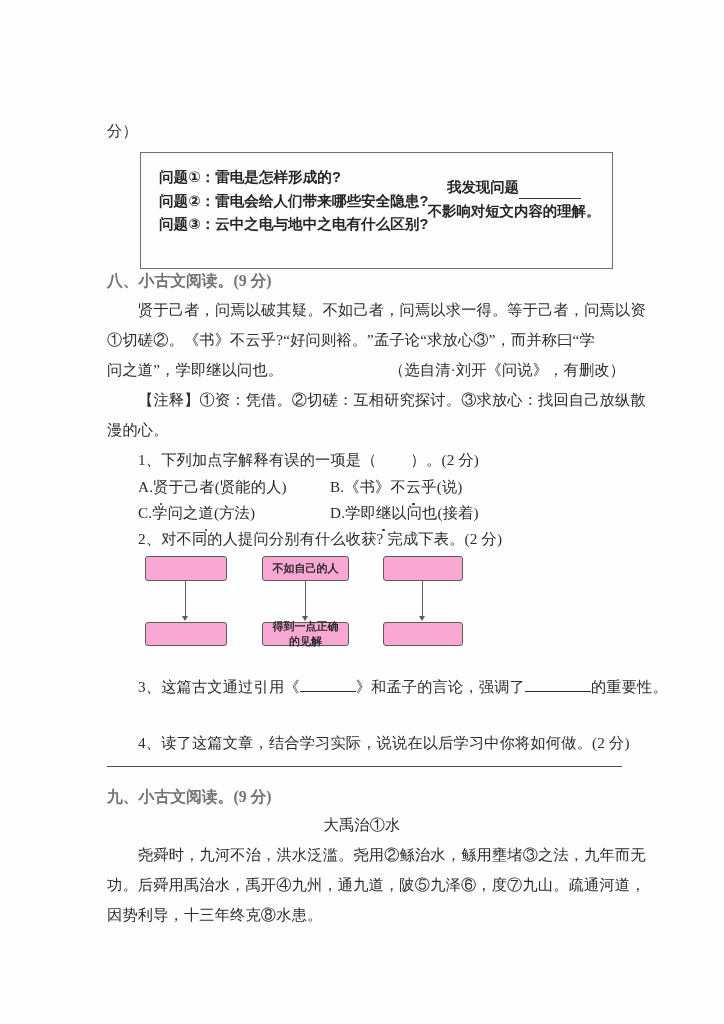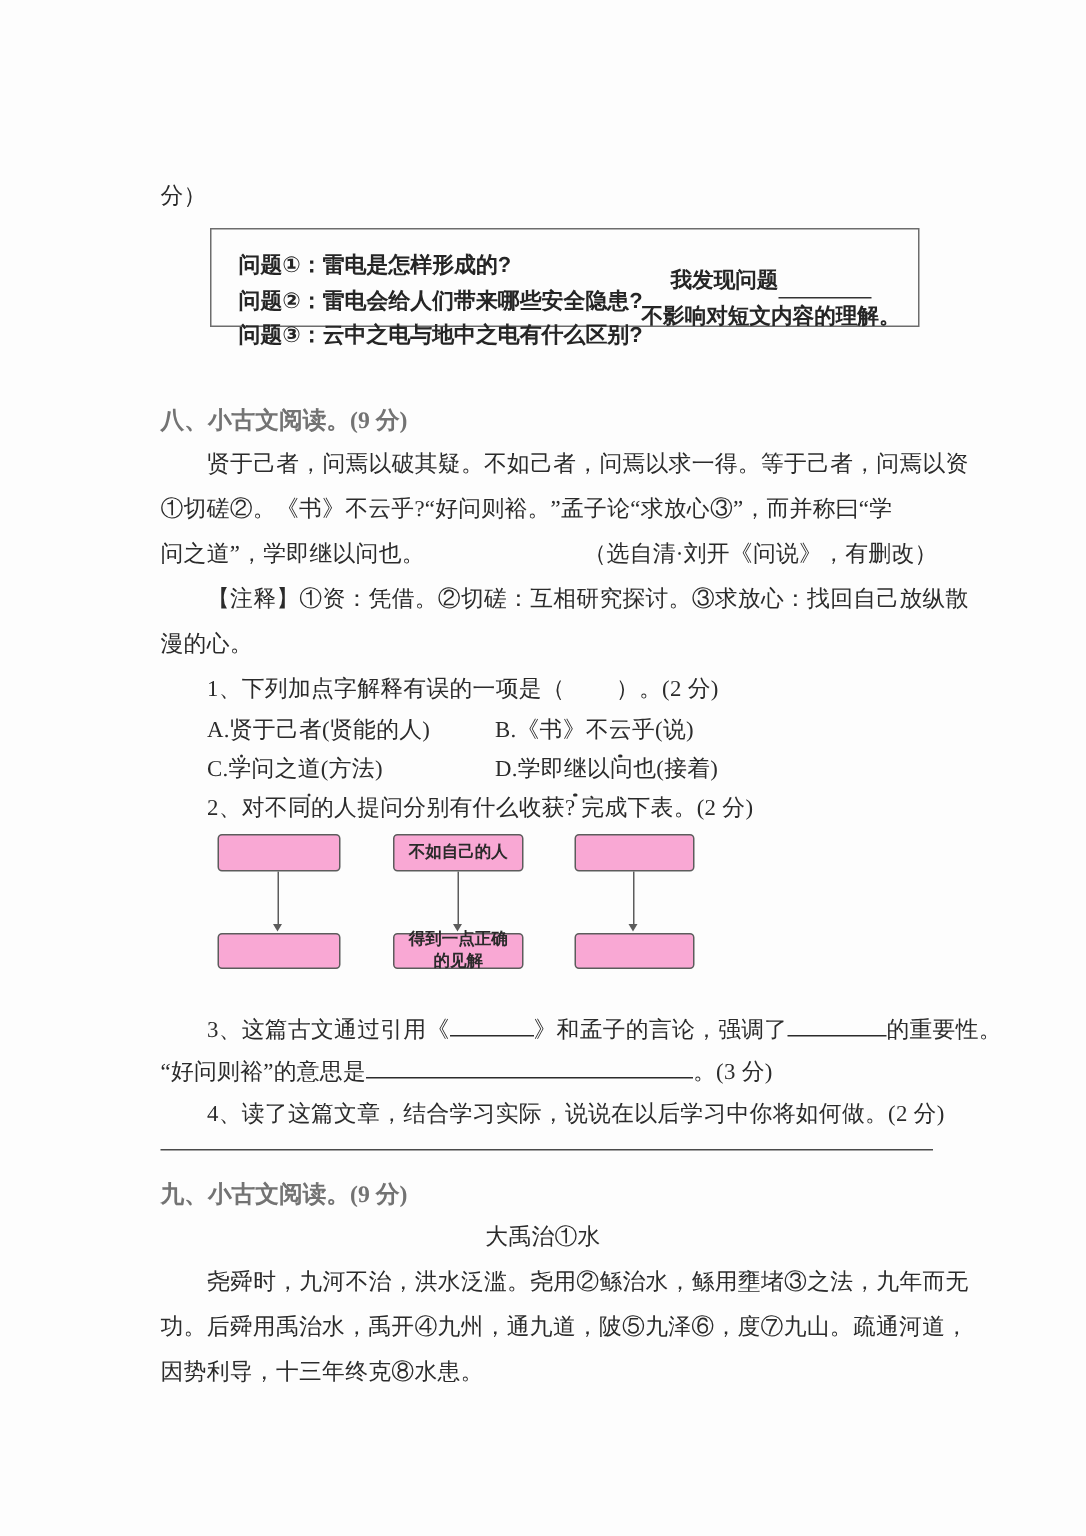--- a/index.html
+++ b/index.html
@@ -43,21 +43,21 @@
     color: #737373;
     font-family: "Liberation Serif", "DejaVu Serif", serif;
   }
 
   
   .qbox {
     position: absolute;
     left: 140px;
     top: 152px;
     width: 473px;
-    height: 66px;
+    height: 117px;
     border: 1.3px solid #6d6d6d;
     background: #fdfdfd;
     box-sizing: border-box;
   }
   .qbox-left {
     position: absolute;
     left: 18px;
     top: 13px;
   }
   .qbox-left div {
@@ -227,23 +227,20 @@
 
     <div class="dbox bot col0"></div>
     <div class="dbox bot col1" style="white-space:pre-line;">得到一点正确
 的见解</div>
     <div class="dbox bot col2"></div>
   </div>
 
   <div class="tline" style="left:107px; top:672px; text-indent:31px;">
     <span>3、这篇古文通过引用《</span><span class="blank-m"></span><span>》和孟子的言论，强调了</span><span class="blank-x"></span><span>的重要性。</span>
   </div>
-  <div class="tline" style="left:107px; top:700px;">
-    <span>“好问则裕”的意思是</span><span class="blank-l"></span><span>。(3 分)</span>
-  </div>
 
   <div class="tline" style="left:107px; top:728px; text-indent:31px;">4、读了这篇文章，结合学习实际，说说在以后学习中你将如何做。(2 分)</div>
 
   <div class="rule"></div>
 
   <div class="heading" style="left:107px; top:784px;text-align:center;">九、小古文阅读。(9 分)</div>
 
   <div class="tline" style="left:0px; top:810px; width:724px; text-align:center;">大禹治①水</div>
 
   <div class="tline" style="left:107px; top:840px; text-indent:31px;">尧舜时，九河不治，洪水泛滥。尧用②鲧治水，鲧用壅堵③之法，九年而无</div>

